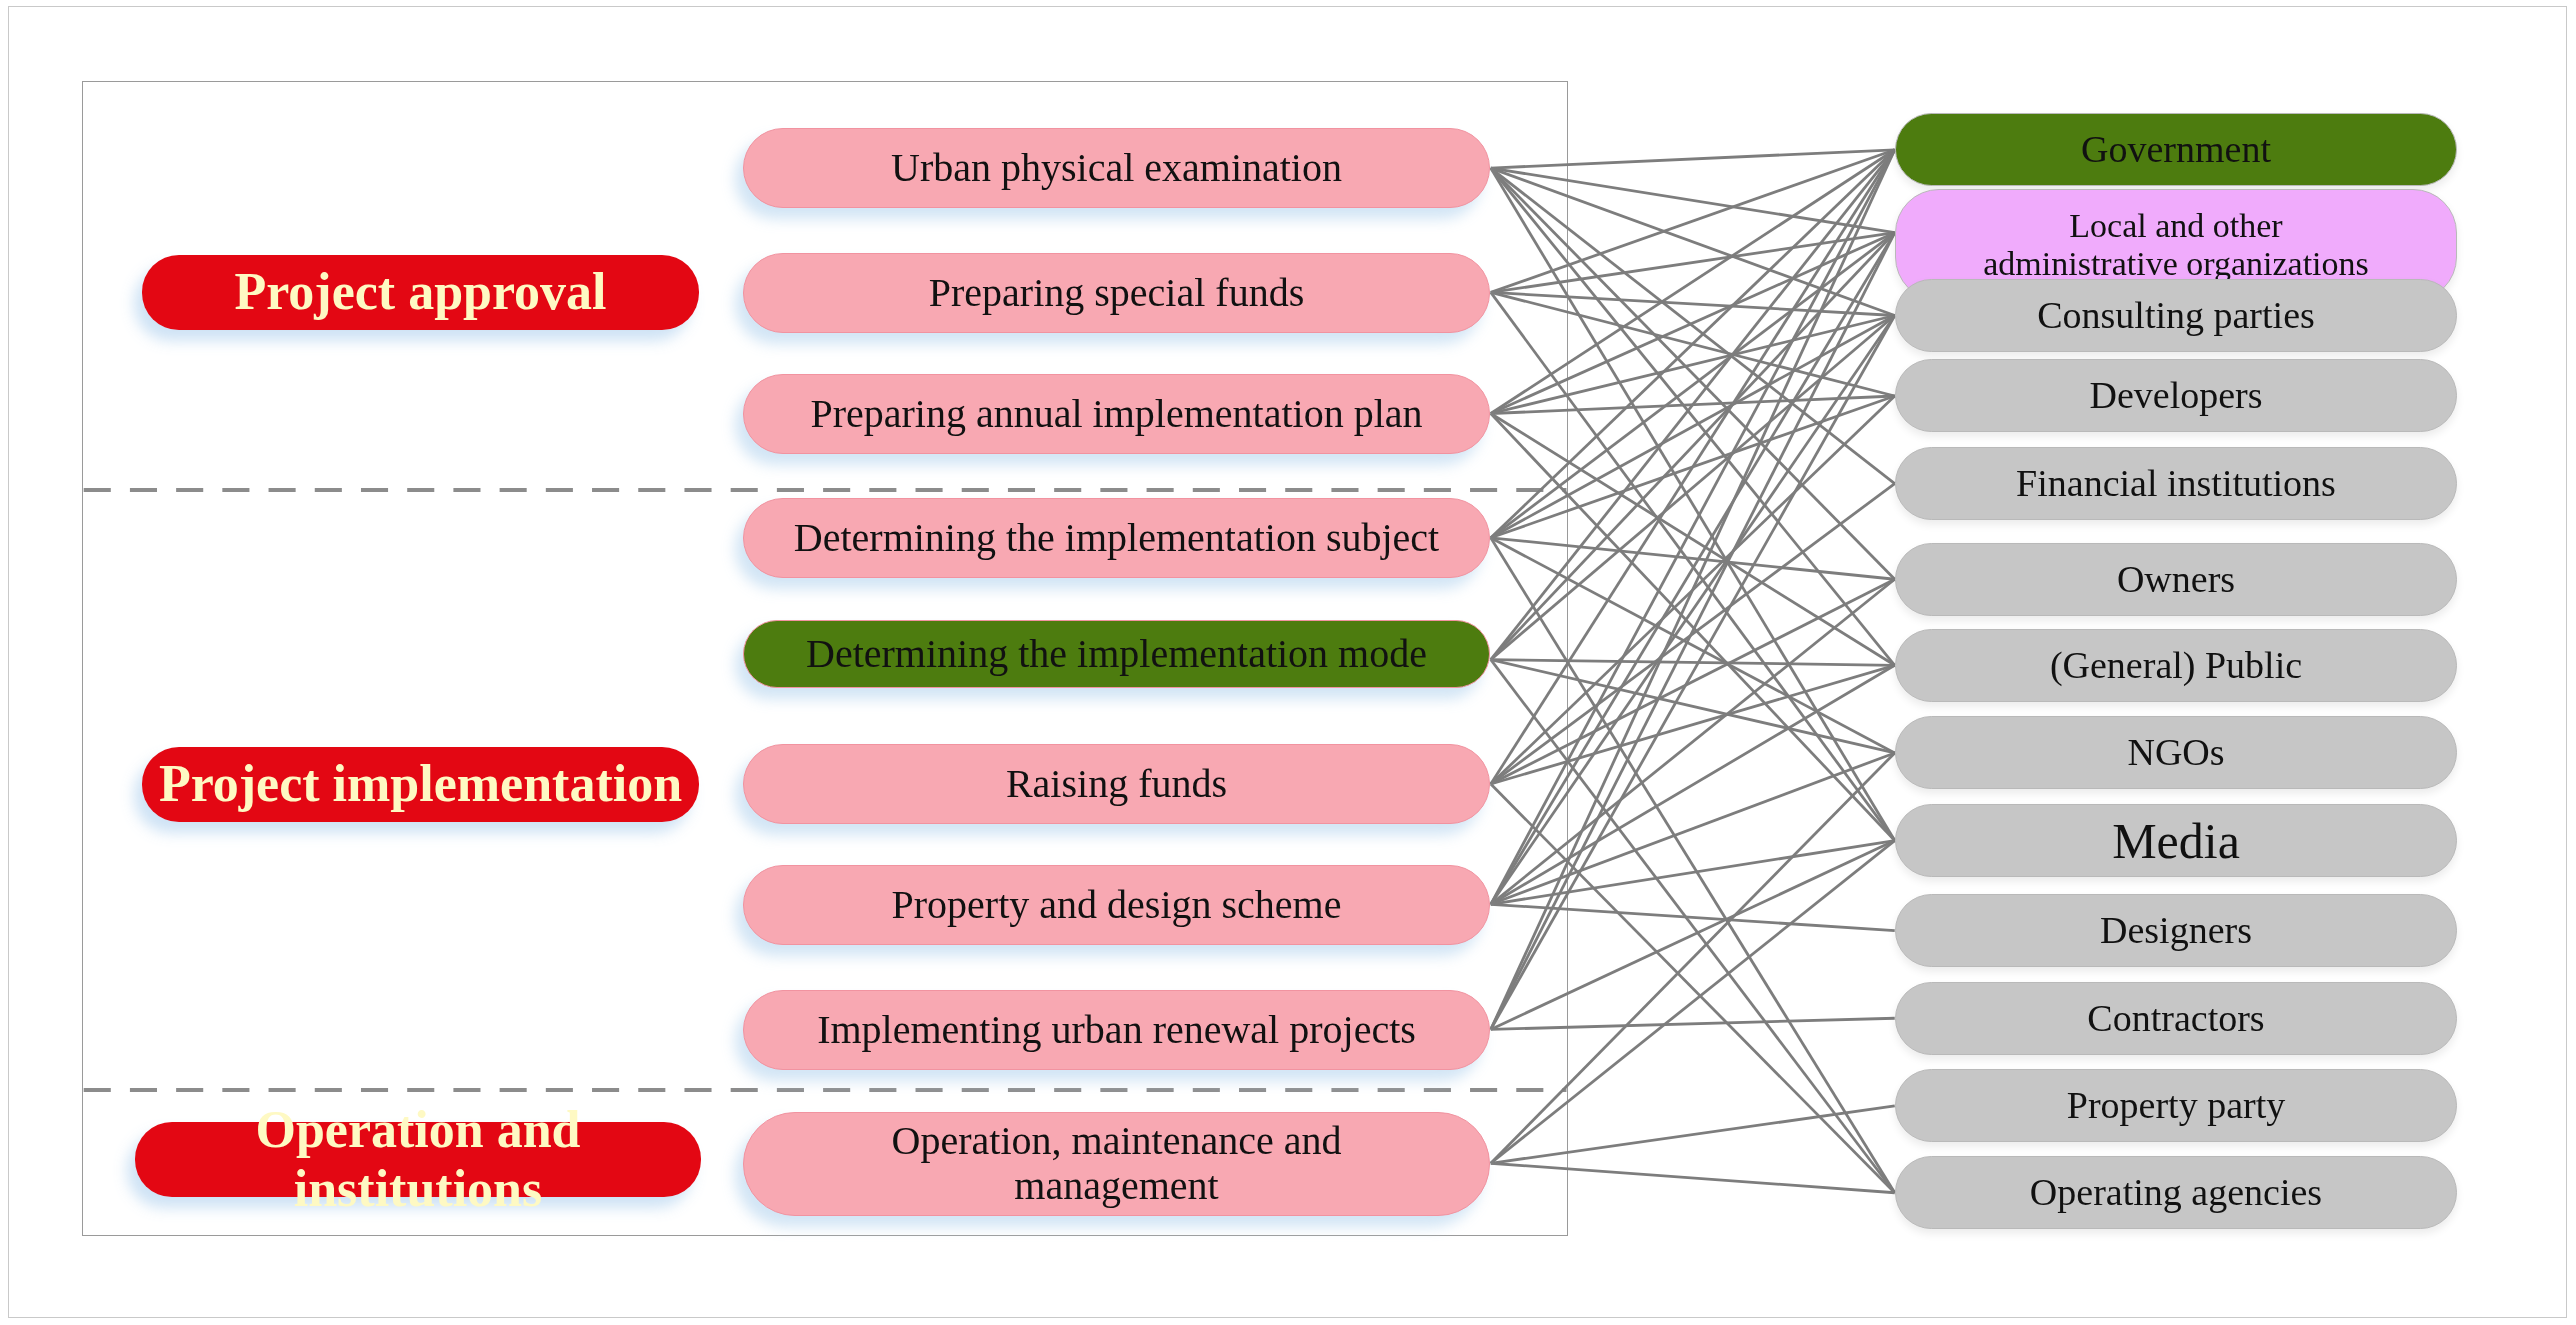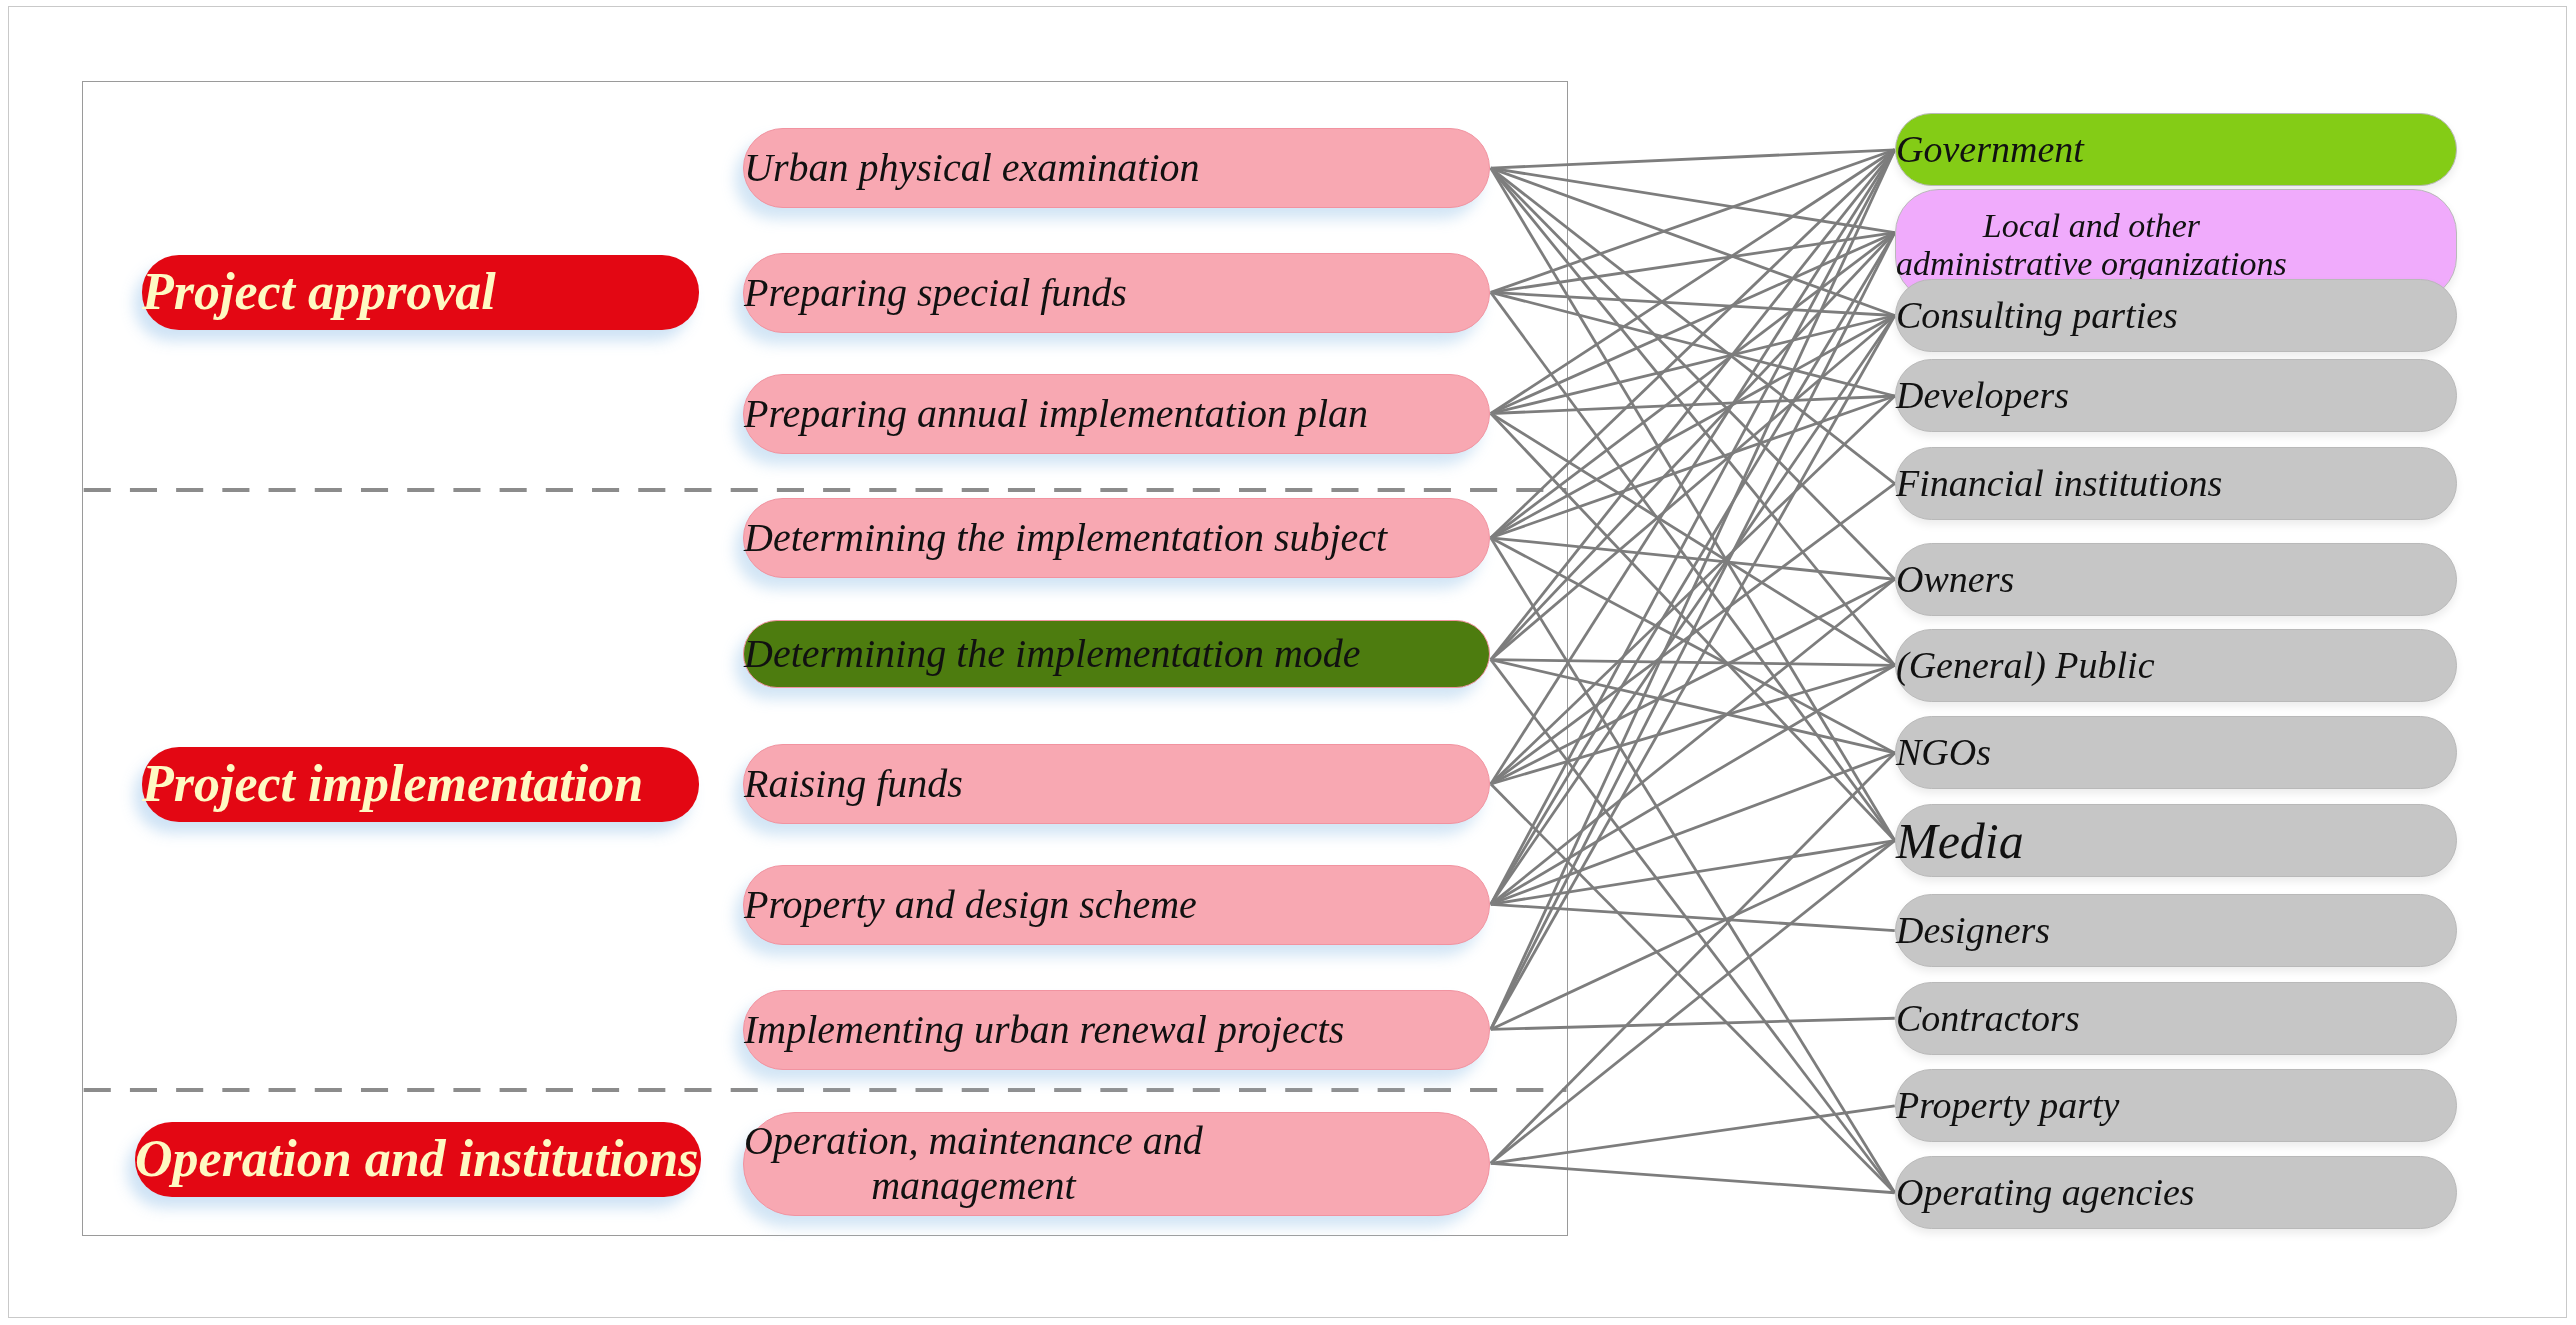--- a/index.html
+++ b/index.html
@@ -2,22 +2,22 @@
 <html style="font-size:12.7px"><head>
 <meta charset="utf-8">
 <style>
   html,body{margin:0;padding:0;background:#ffffff;}
   #stage-root{
     position:relative;width:2576px;height:1325px;background:#ffffff;overflow:hidden;
     font-family:"Liberation Serif","DejaVu Serif",serif;
   }
   #edge-svg{position:absolute;left:0;top:0;z-index:1;}
   .pill{
-    position:absolute;display:flex;align-items:center;justify-content:flex-start;
-    text-align:center;white-space:pre-line;z-index:2;box-sizing:border-box;line-height:1.12;font-style:italic;
+    position:absolute;display:flex;align-items:center;justify-content:center;
+    text-align:center;white-space:pre-line;z-index:2;box-sizing:border-box;line-height:1.12;
   }
   .stage-pill{
     color:#fef9c3;font-weight:bold;font-size:52px;
     box-shadow:-8px 11px 14.3px rgba(199,222,243,0.85);
   }
   .task-pill{
     color:#111111;font-size:40px;
     box-shadow:-8px 11px 14.3px rgba(199,222,243,0.8);
   }
   .stake-pill{
@@ -99,21 +99,21 @@
       <div class="pill task-pill" style="left: 743px; top: 128px; width: 747px; height: 80px; border-radius: 40px; background: rgb(248, 168, 178); border: 1.6px solid rgb(241, 147, 160);"><span>Urban physical examination</span></div>
       <div class="pill task-pill" style="left: 743px; top: 253px; width: 747px; height: 80px; border-radius: 40px; background: rgb(248, 168, 178); border: 1.6px solid rgb(241, 147, 160);"><span>Preparing special funds</span></div>
       <div class="pill task-pill" style="left: 743px; top: 374px; width: 747px; height: 80px; border-radius: 40px; background: rgb(248, 168, 178); border: 1.6px solid rgb(241, 147, 160);"><span>Preparing annual implementation plan</span></div>
       <div class="pill task-pill" style="left: 743px; top: 498px; width: 747px; height: 80px; border-radius: 40px; background: rgb(248, 168, 178); border: 1.6px solid rgb(241, 147, 160);"><span>Determining the implementation subject</span></div>
       <div class="pill task-pill" style="left: 743px; top: 620px; width: 747px; height: 68px; border-radius: 40px; background: #4d7c0f; border: 1.6px solid rgb(241, 147, 160);"><span>Determining the implementation mode</span></div>
       <div class="pill task-pill" style="left: 743px; top: 744px; width: 747px; height: 80px; border-radius: 40px; background: rgb(248, 168, 178); border: 1.6px solid rgb(241, 147, 160);"><span>Raising funds</span></div>
       <div class="pill task-pill" style="left: 743px; top: 865px; width: 747px; height: 80px; border-radius: 40px; background: rgb(248, 168, 178); border: 1.6px solid rgb(241, 147, 160);"><span>Property and design scheme</span></div>
       <div class="pill task-pill" style="left: 743px; top: 990px; width: 747px; height: 80px; border-radius: 40px; background: rgb(248, 168, 178); border: 1.6px solid rgb(241, 147, 160);"><span>Implementing urban renewal projects</span></div>
       <div class="pill task-pill" style="left: 743px; top: 1112px; width: 747px; height: 104px; border-radius: 52px; background: rgb(248, 168, 178); border: 1.6px solid rgb(241, 147, 160);"><span>Operation, maintenance and
 management</span></div>
-      <div class="pill stake-pill" style="left: 1895px; top: 113px; width: 562px; height: 73px; border-radius: 37px; background: #84cc16; border: 1.6px solid rgb(185, 185, 185); font-size: 38px;"><span>Government</span></div>
+      <div class="pill stake-pill" style="left: 1895px; top: 113px; width: 562px; height: 73px; border-radius: 37px; background: #4d7c0f; border: 1.6px solid rgb(185, 185, 185); font-size: 38px;"><span>Government</span></div>
       <div class="pill stake-pill" style="left: 1895px; top: 189px; width: 562px; height: 112px; border-radius: 44px; background: #f0abfc; border: 1.6px solid rgb(185, 185, 185); font-size: 34px;"><span>Local and other
 administrative organizations</span></div>
       <div class="pill stake-pill" style="left: 1895px; top: 279px; width: 562px; height: 73px; border-radius: 37px; background: rgb(198, 198, 198); border: 1.6px solid rgb(185, 185, 185); font-size: 38px;"><span>Consulting parties</span></div>
       <div class="pill stake-pill" style="left: 1895px; top: 359px; width: 562px; height: 73px; border-radius: 37px; background: rgb(198, 198, 198); border: 1.6px solid rgb(185, 185, 185); font-size: 38px;"><span>Developers</span></div>
       <div class="pill stake-pill" style="left: 1895px; top: 447px; width: 562px; height: 73px; border-radius: 37px; background: rgb(198, 198, 198); border: 1.6px solid rgb(185, 185, 185); font-size: 38px;"><span>Financial institutions</span></div>
       <div class="pill stake-pill" style="left: 1895px; top: 543px; width: 562px; height: 73px; border-radius: 37px; background: rgb(198, 198, 198); border: 1.6px solid rgb(185, 185, 185); font-size: 38px;"><span>Owners</span></div>
       <div class="pill stake-pill" style="left: 1895px; top: 629px; width: 562px; height: 73px; border-radius: 37px; background: rgb(198, 198, 198); border: 1.6px solid rgb(185, 185, 185); font-size: 38px;"><span>(General) Public</span></div>
       <div class="pill stake-pill" style="left: 1895px; top: 716px; width: 562px; height: 73px; border-radius: 37px; background: rgb(198, 198, 198); border: 1.6px solid rgb(185, 185, 185); font-size: 38px;"><span>NGOs</span></div>
       <div class="pill stake-pill" style="left: 1895px; top: 804px; width: 562px; height: 73px; border-radius: 37px; background: rgb(198, 198, 198); border: 1.6px solid rgb(185, 185, 185); font-size: 50px;"><span>Media</span></div>
       <div class="pill stake-pill" style="left: 1895px; top: 894px; width: 562px; height: 73px; border-radius: 37px; background: rgb(198, 198, 198); border: 1.6px solid rgb(185, 185, 185); font-size: 38px;"><span>Designers</span></div>

